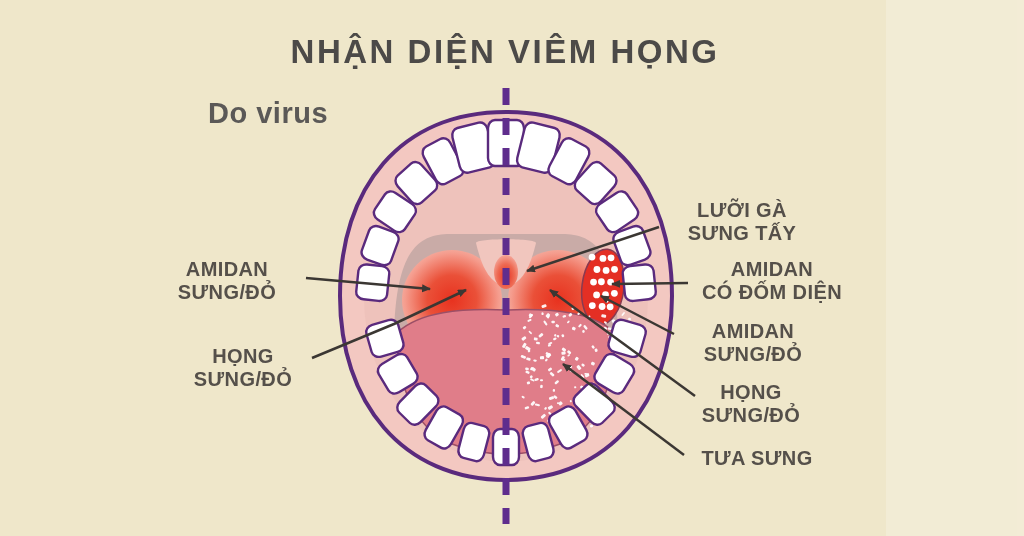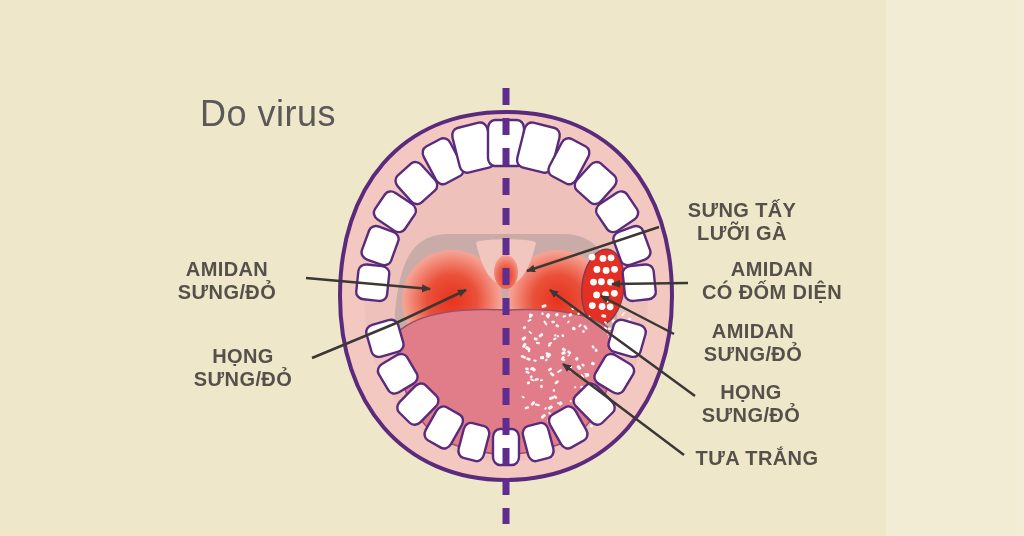--- a/index.html
+++ b/index.html
@@ -17,21 +17,21 @@
     position:absolute;transform:translate(-50%,-50%);
     text-align:center;font-weight:bold;font-size:20px;line-height:1.14;
     color:var(--label,#55504a);letter-spacing:.4px;white-space:nowrap;
   }
   .lbl span{display:block;}
   .title{
     font-size:33px;font-weight:700;color:var(--title,#4c4a48);
     letter-spacing:2.5px;
   }
   .heading{
-    font-size:36px;font-weight:400;color:var(--heading,#5b5957);
+    font-size:29px;font-weight:700;color:var(--heading,#5b5957);
     letter-spacing:.5px;
   }
 </style>
 </head>
 <body>
 
 <div class="canvas">
 
   <div class="bg-right-strip"></div>
 
@@ -297,45 +297,46 @@
       <line x1="306" y1="278" x2="430" y2="289" marker-end="url(#ah)"></line>
       <polyline points="312,358 394,324 466,290" marker-end="url(#ah)"></polyline>
       <line x1="659" y1="227" x2="527" y2="271" marker-end="url(#ah)"></line>
       <line x1="688" y1="283" x2="612" y2="284" marker-end="url(#ah)"></line>
       <line x1="674" y1="334" x2="601" y2="296" marker-end="url(#ah)"></line>
       <line x1="695" y1="396" x2="550" y2="290" marker-end="url(#ah)"></line>
       <line x1="684" y1="455" x2="563" y2="364" marker-end="url(#ah)"></line>
     </g>
   </svg>
 
+  <div class="lbl title" style="left:505px;top:52px;">NHẬN DIỆN VIÊM HỌNG</div>
 
   <div class="lbl heading" style="left:268px;top:114px;">Do virus</div>
 
   <div class="lbl" style="left:227px;top:281px;">
     <span>AMIDAN</span>
     <span>SƯNG/ĐỎ</span>
   </div>
   <div class="lbl" style="left:243px;top:368px;">
     <span>HỌNG</span>
     <span>SƯNG/ĐỎ</span>
   </div>
 
   <div class="lbl" style="left:742px;top:222px;">
+    <span>LƯỠI GÀ</span>
     <span>SƯNG TẤY</span>
-    <span>LƯỠI GÀ</span>
   </div>
   <div class="lbl" style="left:772px;top:281px;">
     <span>AMIDAN</span>
     <span>CÓ ĐỐM DIỆN</span>
   </div>
   <div class="lbl" style="left:753px;top:343px;">
     <span>AMIDAN</span>
     <span>SƯNG/ĐỎ</span>
   </div>
   <div class="lbl" style="left:751px;top:404px;">
     <span>HỌNG</span>
     <span>SƯNG/ĐỎ</span>
   </div>
   <div class="lbl" style="left:757px;top:458px;">
-    <span>TƯA TRẮNG</span>
+    <span>TƯA SƯNG</span>
   </div>
 
 </div>
 
 </body></html>

